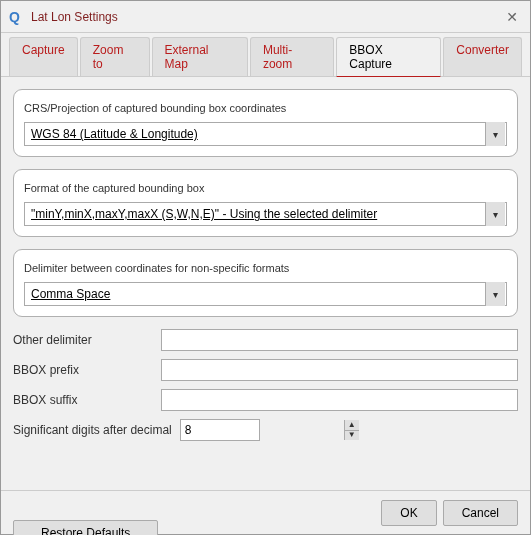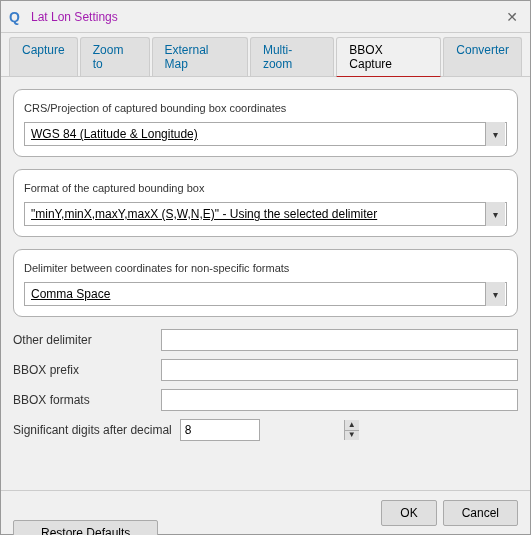--- a/index.html
+++ b/index.html
@@ -32,21 +32,21 @@
       height: 32px;
     }
     .title-bar-left {
       display: flex;
       align-items: center;
       gap: 6px;
     }
     .title-text {
       font-size: 12px;
       font-weight: normal;
-      color: #a21caf;
+      color: #7f1d1d;
     }
     .close-btn {
       width: 20px;
       height: 20px;
       background: none;
       border: none;
       cursor: pointer;
       font-size: 14px;
       color: #666;
       display: flex;
@@ -60,21 +60,21 @@
       padding: 4px 8px 0 8px;
       gap: 2px;
     }
     .tab {
       padding: 5px 12px;
       border: 1px solid #ccc;
       border-bottom: none;
       background: #e0e0e0;
       cursor: pointer;
       font-size: 12px;
-      color: #0369a1;
+      color: #b91c1c;
       border-radius: 3px 3px 0 0;
     }
     .tab.active {
       background: #f0f0f0;
       border-bottom: 1px solid #b91c1c;
       margin-bottom: -1px;
       z-index: 1;
       color: #000;
     }
     .main-body {
@@ -282,21 +282,21 @@
         <span class="field-label">Other delimiter</span>
         <input class="text-input" type="text" value="" style="">
       </div>
 
       <div class="field-row">
         <span class="field-label">BBOX prefix</span>
         <input class="text-input" type="text" value="" style="">
       </div>
 
       <div class="field-row">
-        <span class="field-label">BBOX formats</span>
+        <span class="field-label">BBOX suffix</span>
         <input class="text-input" type="text" value="" style="">
       </div>
 
       <div class="field-row">
         <span class="field-label">Significant digits after decimal</span>
         <div class="spinbox-wrapper">
           <input class="spinbox-input" type="text" value="8" style="">
           <div class="spinbox-buttons">
             <button class="spinbox-btn">▲</button>
             <button class="spinbox-btn">▼</button>

